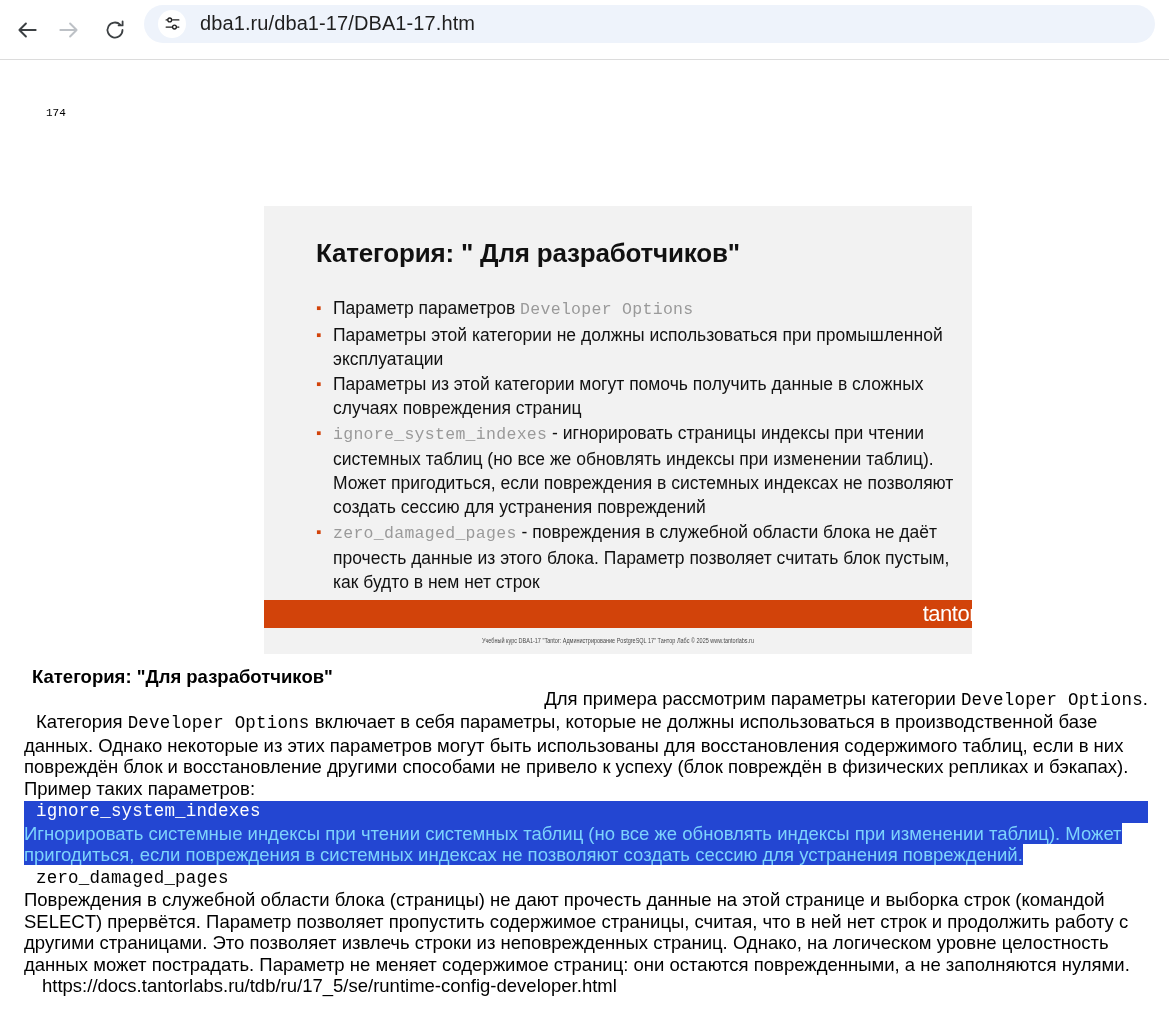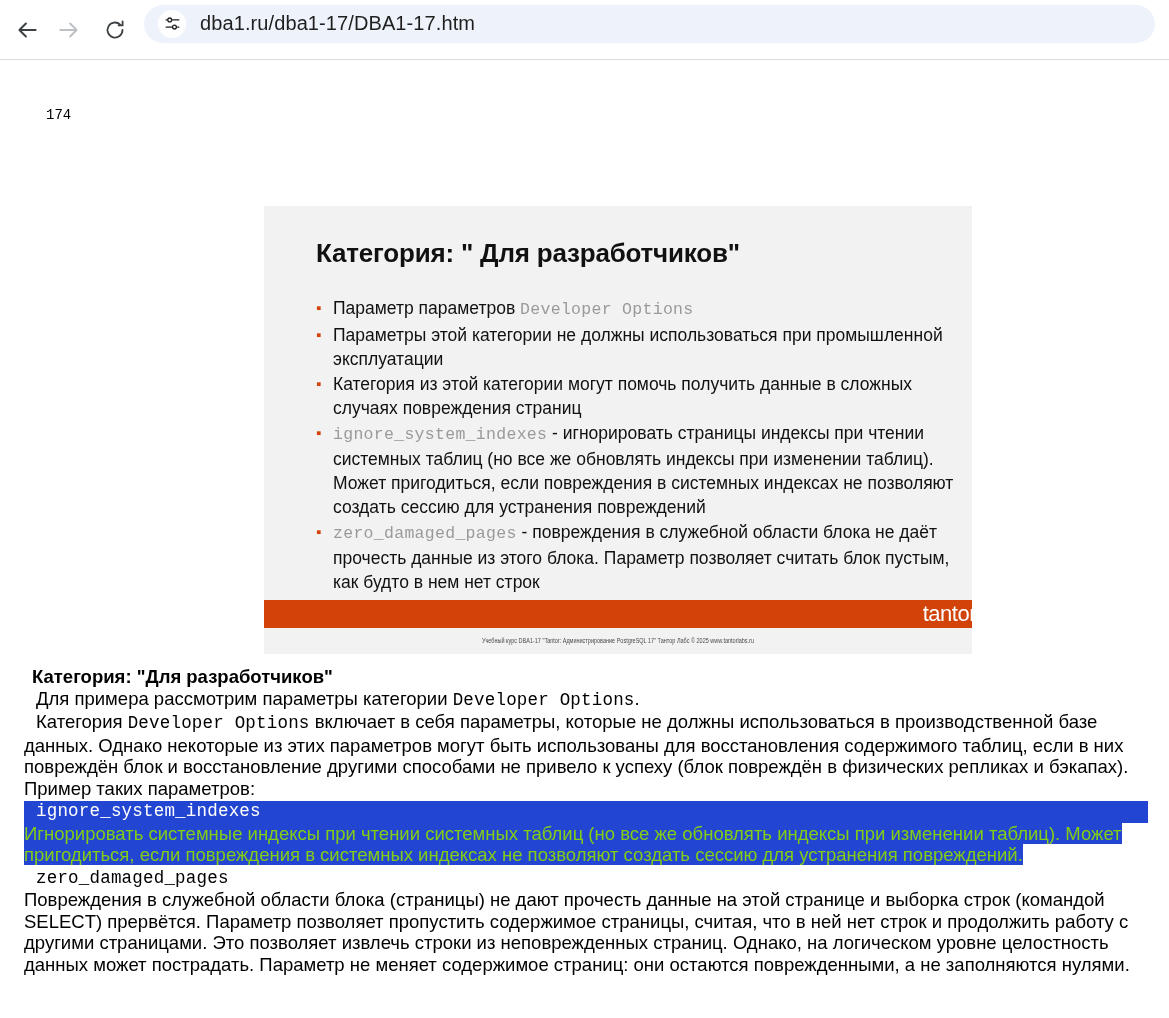--- a/index.html
+++ b/index.html
@@ -67,21 +67,21 @@
     overflow: hidden;
   }
 
   
   .page {
     position: relative;
     padding: 0;
   }
   .page-number {
     font-family: "Liberation Mono", monospace;
-    font-size: 14px;
+    font-size: 11px;
     color: #000;
     padding: 48px 12px 0 46px;
     line-height: 1;
   }
 
   
   .slide {
     position: absolute;
     left: 264px;
     top: 146px;
@@ -173,21 +173,21 @@
     font-size: 18.5px;
     line-height: 21.5px;
     color: #000000;
   }
   .body-text p { margin: 0; }
   .heading {
     font-weight: bold;
     font-size: 18.5px;
     padding-left: 8px;
   }
-  .indent1 { padding-left: 12px; }
+  .indent1 { padding-left: 12px; text-align: right; }
   .mono-body {
     font-family: "Liberation Mono", monospace;
     font-size: 17.5px;
     letter-spacing: 0.2px;
   }
   .mono-code {
     font-family: "Liberation Mono", monospace;
     font-size: 17.5px;
     letter-spacing: 0.2px;
     padding-left: 12px;
@@ -197,21 +197,21 @@
     background: #2346d2;
     color: #ffffff;
     box-decoration-break: clone;
     -webkit-box-decoration-break: clone;
   }
   .sel-block {
     background: transparent;
   }
   .sel-block > span {
     background: #2346d2;
-    color: #84cc16;
+    color: #7dd3fc;
     box-decoration-break: clone;
     -webkit-box-decoration-break: clone;
   }
   .url-line {
     padding-left: 18px;
   }
   .spacer-sm { height: 2px; }
 </style>
 </head>
 <body>
@@ -263,21 +263,21 @@
       <div class="bullet">
         <span class="bullet-dot">▪</span>
         <span class="bullet-text"><span>Параметр параметров </span><span class="mono">Developer Options</span></span>
       </div>
       <div class="bullet">
         <span class="bullet-dot">▪</span>
         <span class="bullet-text"><span>Параметры этой категории не должны использоваться при промышленной эксплуатации</span></span>
       </div>
       <div class="bullet">
         <span class="bullet-dot">▪</span>
-        <span class="bullet-text"><span>Категория из этой категории могут помочь получить данные в сложных случаях повреждения страниц</span></span>
+        <span class="bullet-text"><span>Параметры из этой категории могут помочь получить данные в сложных случаях повреждения страниц</span></span>
       </div>
       <div class="bullet">
         <span class="bullet-dot">▪</span>
         <span class="bullet-text"><span class="mono">ignore_system_indexes</span><span> - игнорировать страницы индексы при чтении системных таблиц (но все же обновлять индексы при изменении таблиц). Может пригодиться, если повреждения в системных индексах не позволяют создать сессию для устранения повреждений</span></span>
       </div>
       <div class="bullet">
         <span class="bullet-dot">▪</span>
         <span class="bullet-text"><span class="mono">zero_damaged_pages</span><span> - повреждения в служебной области блока не даёт прочесть данные из этого блока. Параметр позволяет считать блок пустым, как будто в нем нет строк</span></span>
       </div>
     </div>
@@ -307,15 +307,16 @@
     <p class="sel-block"><span>Игнорировать системные индексы при чтении системных таблиц (но все же обновлять индексы при изменении таблиц). Может пригодиться, если повреждения в системных индексах не позволяют создать сессию для устранения повреждений.</span></p>
 
     <div class="spacer-sm"></div>
 
     <p>
         <span class="mono-code">zero_damaged_pages</span>
       </p>
 
     <p>Повреждения в служебной области блока (страницы) не дают прочесть данные на этой странице и выборка строк (командой SELECT) прервётся. Параметр позволяет пропустить содержимое страницы, считая, что в ней нет строк и продолжить работу с другими страницами. Это позволяет извлечь строки из неповрежденных страниц. Однако, на логическом уровне целостность данных может пострадать. Параметр не меняет содержимое страниц: они остаются поврежденными, а не заполняются нулями.</p>
 
+    <p class="url-line">https://docs.tantorlabs.ru/tdb/ru/17_5/se/runtime-config-developer.html</p>
   </div>
 
 </div>
 
 </body></html>

